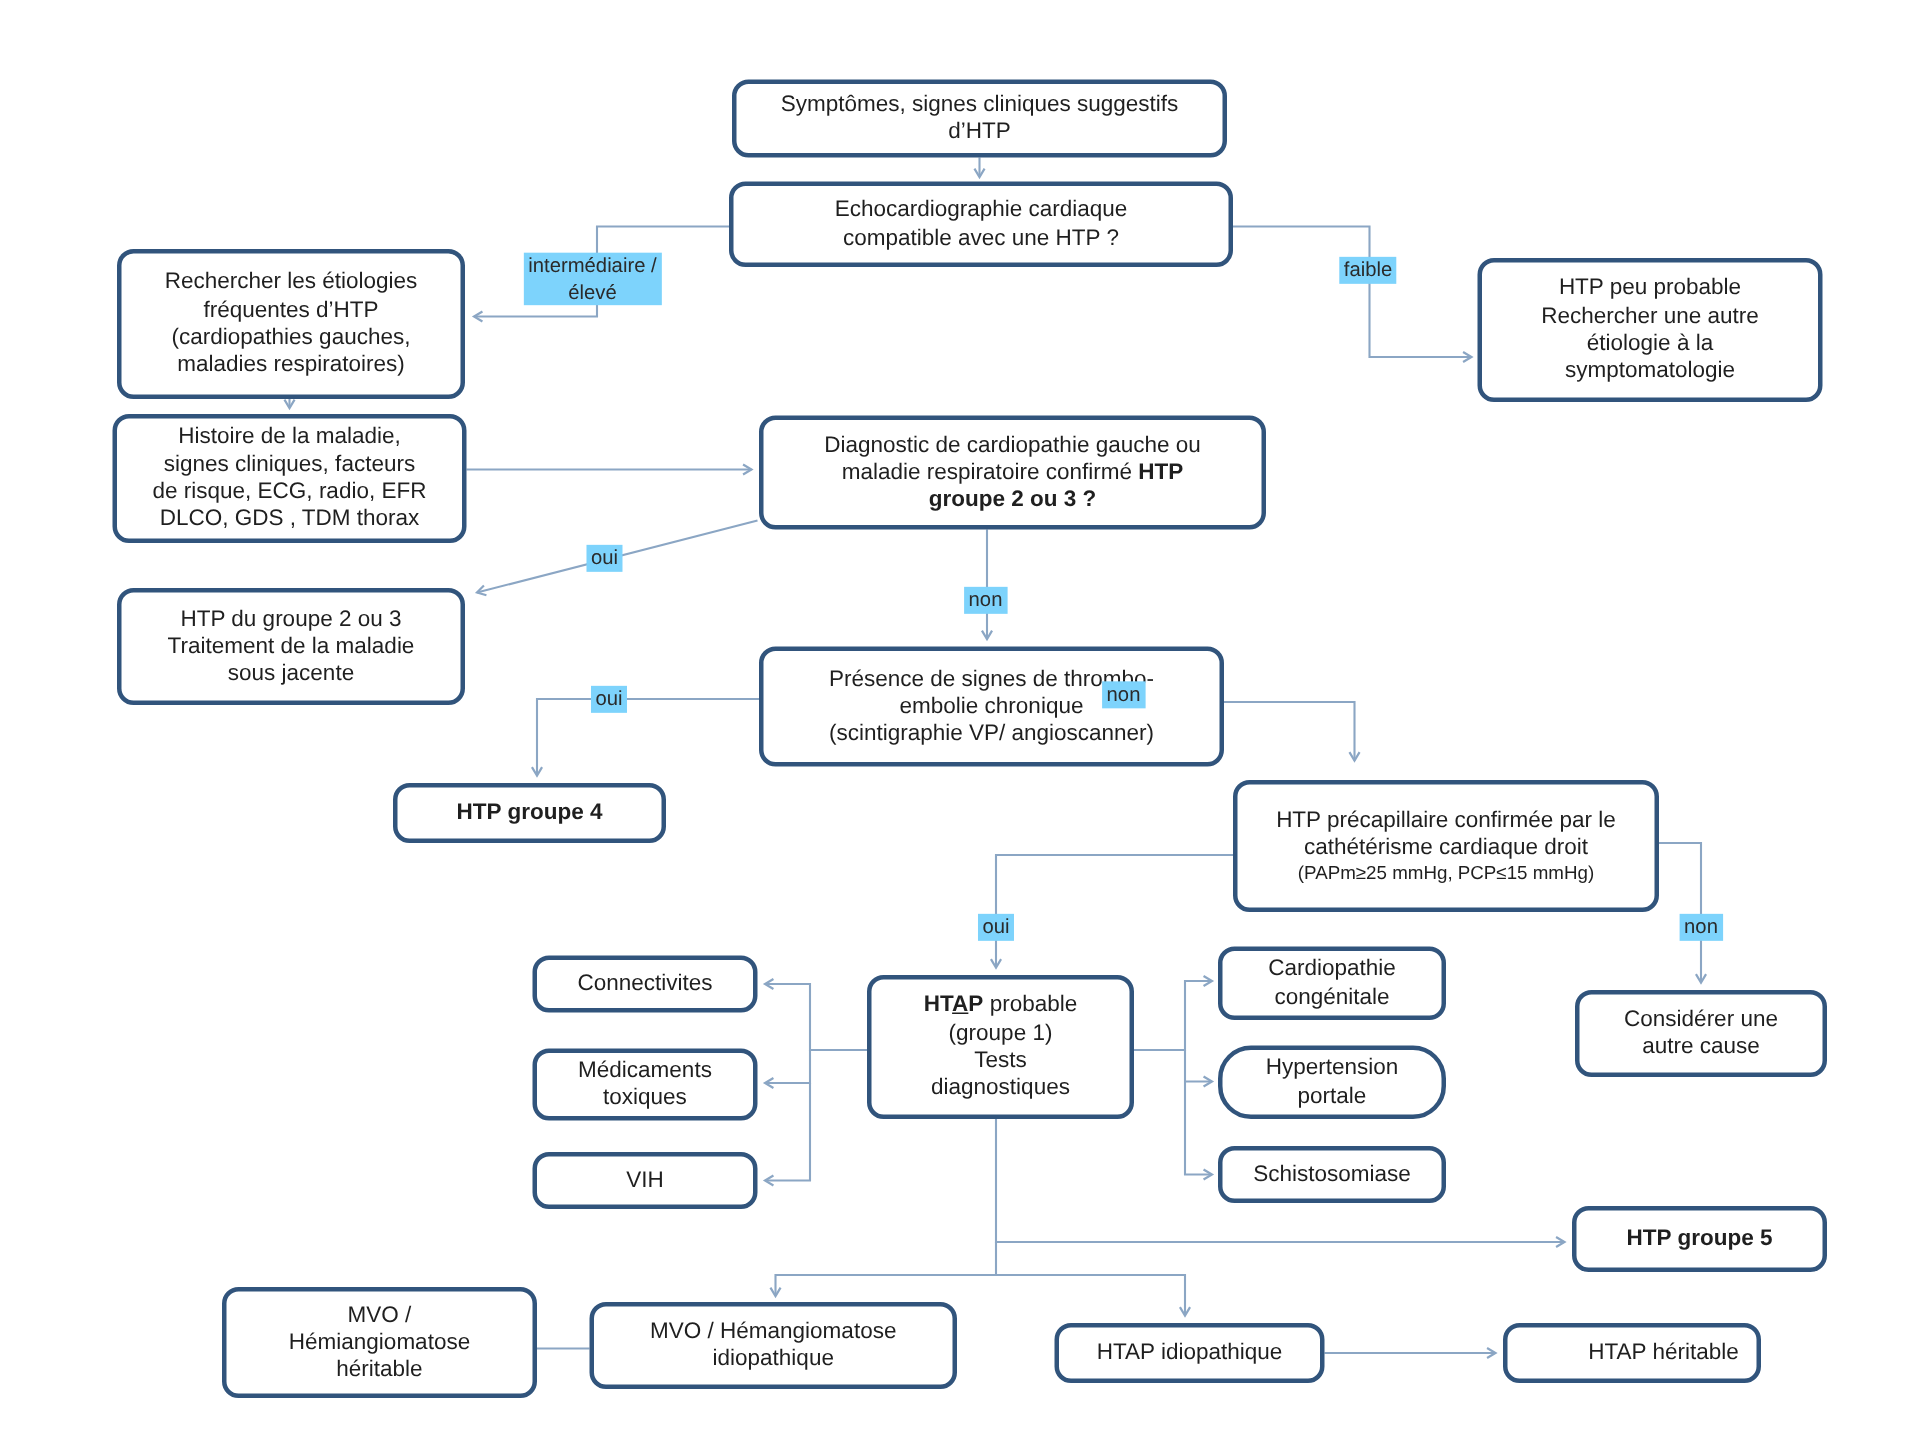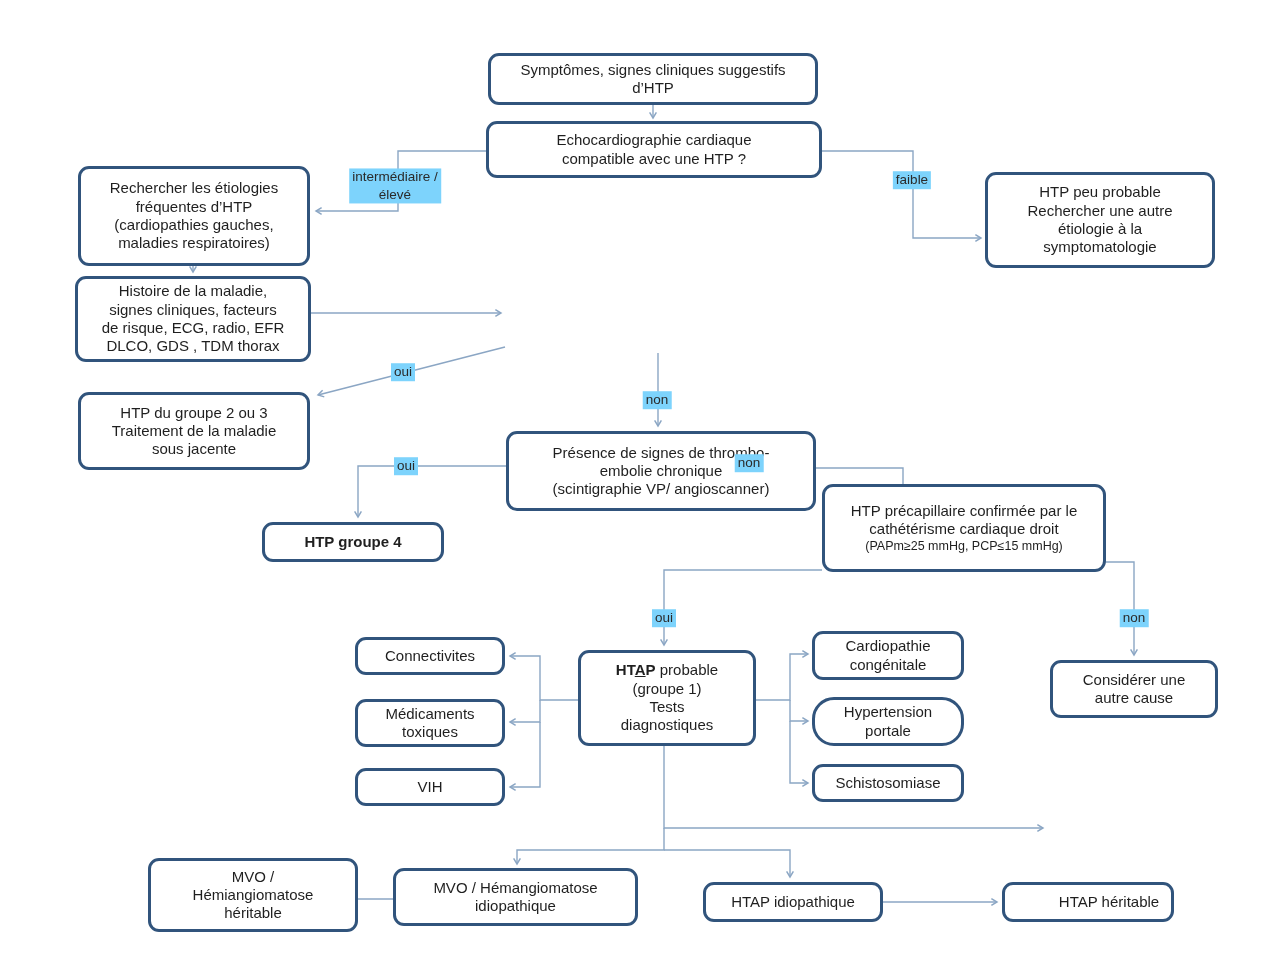--- a/index.html
+++ b/index.html
@@ -82,32 +82,37 @@
   <div class="node" style="left:985px;top:172px;width:230px;height:96px;">HTP peu probable
 Rechercher une autre
 étiologie à la
 symptomatologie</div>
 
   <div class="node" style="left:75px;top:276px;width:236px;height:86px;">Histoire de la maladie,
 signes cliniques, facteurs
 de risque, ECG, radio, EFR
 DLCO, GDS , TDM thorax</div>
 
+  <div class="node" style="left:506px;top:277px;width:338px;height:76px;">
+    <div class="txt"><span>Diagnostic de cardiopathie gauche ou
+maladie respiratoire confirmé </span><b>HTP
+groupe 2 ou 3 ?</b></div>
+  </div>
 
   <div class="node" style="left:78px;top:392px;width:232px;height:78px;">HTP du groupe 2 ou 3
 Traitement de la maladie
 sous jacente</div>
 
   <div class="node" style="left:506px;top:431px;width:310px;height:80px;">Présence de signes de thrombo-
 embolie chronique
 (scintigraphie VP/ angioscanner)</div>
 
   <div class="node bold" style="left:262px;top:522px;width:182px;height:40px;">HTP groupe 4</div>
 
-  <div class="node" style="left:822px;top:484px;width:284px;height:88px;justify-content:center;">
+  <div class="node" style="left:822px;top:520px;width:284px;height:88px;justify-content:center;">
     <div class="txt"><span>HTP précapillaire confirmée par le
 cathétérisme cardiaque droit</span><span class="sub">(PAPm≥25 mmHg,  PCP≤15 mmHg)</span></div>
   </div>
 
   <div class="node" style="left:578px;top:650px;width:178px;height:96px;">
     <div class="txt"><b><span>HT</span><u>A</u><span>P</span></b><span> probable
 (groupe 1)
 Tests
 diagnostiques</span></div>
   </div>
@@ -123,20 +128,21 @@
 congénitale</div>
 
   <div class="node" style="left:812px;top:697px;width:152px;height:49px;border-radius:22px;">Hypertension
 portale</div>
 
   <div class="node" style="left:812px;top:764px;width:152px;height:38px;">Schistosomiase</div>
 
   <div class="node" style="left:1050px;top:660px;width:168px;height:58px;">Considérer une
 autre cause</div>
 
+  <div class="node bold" style="left:1048px;top:804px;width:170px;height:44px;">HTP groupe 5</div>
 
   <div class="node" style="left:128px;top:858px;width:210px;height:74px;margin-left:20px;">MVO /
 Hémiangiomatose
 héritable</div>
 
   <div class="node" style="left:393px;top:868px;width:245px;height:58px;">MVO / Hémangiomatose
 idiopathique</div>
 
   <div class="node" style="left:703px;top:882px;width:180px;height:40px;">HTAP idiopathique</div>
 

